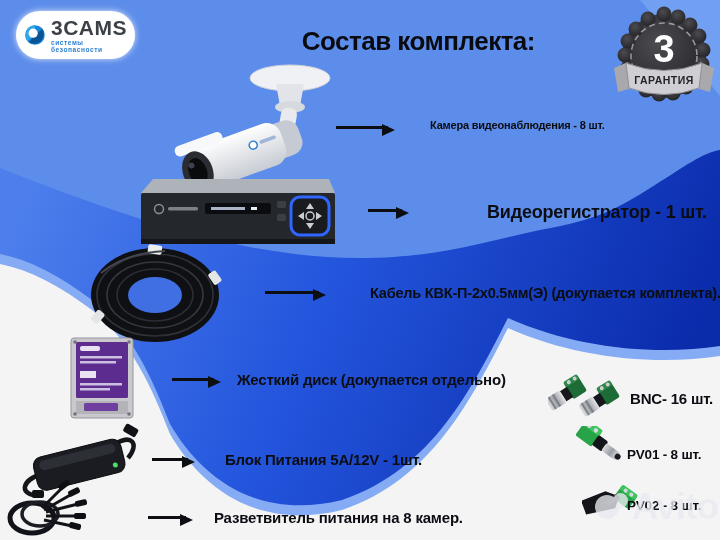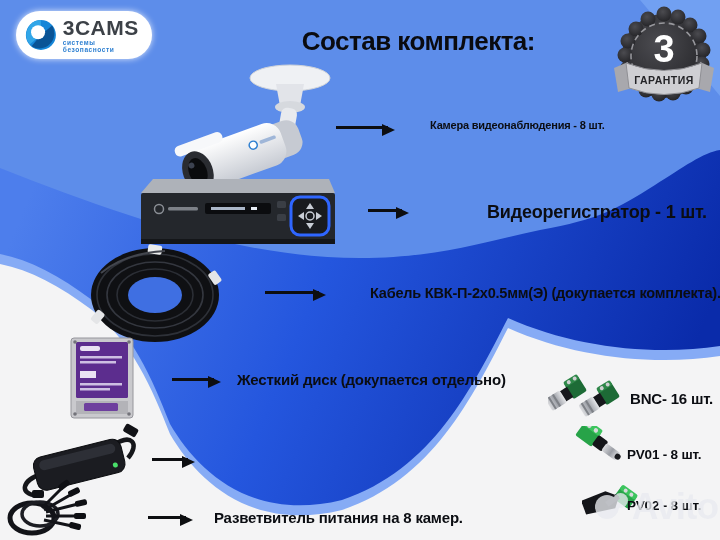--- a/index.html
+++ b/index.html
@@ -8,21 +8,21 @@
   svg{display:block;}
   .abs{position:absolute;}
   .label{position:absolute;font-weight:700;color:#0b0d12;white-space:nowrap;
          letter-spacing:-0.2px;font-family:"Liberation Sans",sans-serif;}
   .title{position:absolute;left:175px;top:26px;width:360px;text-align:right;
          font-size:26px;font-weight:700;color:#0a0b10;letter-spacing:-0.5px;}
   .arrow{position:absolute;height:0;border-top:3px solid #0d0e11;}
   .arrow::after{content:'';position:absolute;right:-13px;top:-5px;
                 border:6px solid transparent;border-left:13px solid #0d0e11;}
   
-  .logo-plate{position:absolute;left:16px;top:11px;width:136px;height:48px;
+  .logo-plate{position:absolute;left:16px;top:11px;width:119px;height:48px;
               background:#ffffff;border-radius:24px;box-shadow:0 0 6px rgba(255,255,255,.8);
               display:flex;align-items:center;padding:0 8px;box-sizing:border-box;}
   .logo-txt{margin-left:5px;line-height:1;}
   .logo-brand{font-size:21px;font-weight:700;color:#3c4147;letter-spacing:.5px;}
   .logo-tag{font-size:6.6px;font-weight:700;color:#2f80d1;letter-spacing:.55px;margin-top:2px;}
   
   .watermark{position:absolute;right:2px;top:486px;display:flex;align-items:center;
              gap:4px;opacity:.78;z-index:40;pointer-events:none;}
   .wm-c{width:24px;height:24px;border-radius:50%;background:#e9ebf0;}
   .wm-c.small{width:15px;height:15px;margin-left:-10px;margin-top:-14px;}
@@ -258,20 +258,21 @@
   <div class="arrow" style="left:368px;top:209px;width:34px"></div>
   <div class="arrow" style="left:265px;top:291px;width:54px"></div>
   <div class="arrow" style="left:172px;top:378px;width:42px"></div>
   <div class="arrow" style="left:152px;top:458px;width:36px"></div>
   <div class="arrow" style="left:148px;top:516px;width:38px"></div>
 
   <div class="label" style="left:430px;top:119px;font-size:11px">Камера видеонаблюдения - 8 шт.</div>
   <div class="label" style="left:487px;top:202px;font-size:18px">Видеорегистратор - 1 шт.</div>
   <div class="label" style="left:370px;top:285px;font-size:14.5px">Кабель КВК-П-2х0.5мм(Э) (докупается комплекта).</div>
   <div class="label" style="left:237px;top:371px;font-size:15px">Жесткий диск (докупается отдельно)</div>
+  <div class="label" style="left:225px;top:451px;font-size:15px">Блок Питания 5А/12V - 1шт.</div>
   <div class="label" style="left:214px;top:509px;font-size:15px">Разветвитель питания на 8 камер.</div>
 
   <div class="label" style="left:630px;top:390px;font-size:15px">BNC- 16 шт.</div>
   <div class="label" style="left:627px;top:447px;font-size:13.5px">PV01 - 8 шт.</div>
   <div class="label" style="left:627px;top:498px;font-size:13.5px">PV02 - 8 шт.</div>
 
   <div class="watermark">
     <span class="wm-c"></span>
     <span class="wm-c small"></span>
     <span class="wm-t">Avito</span>

